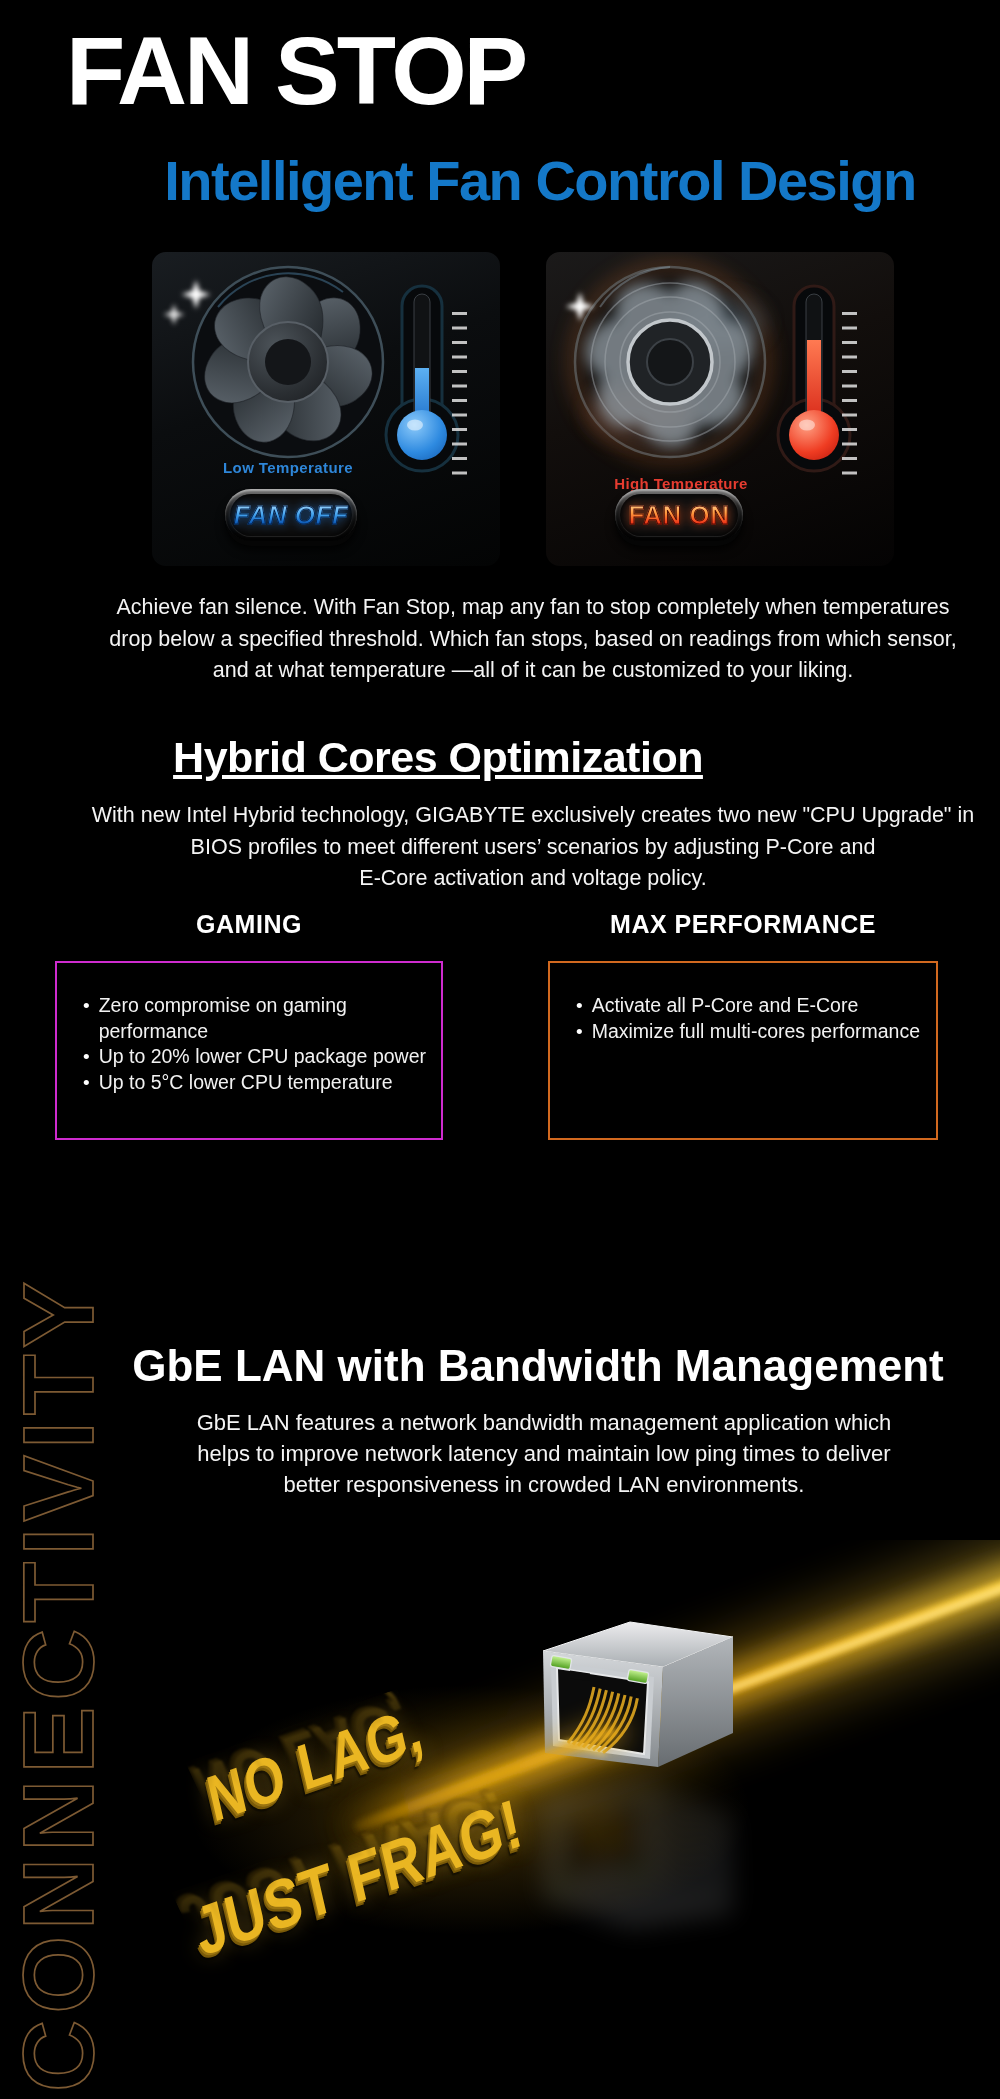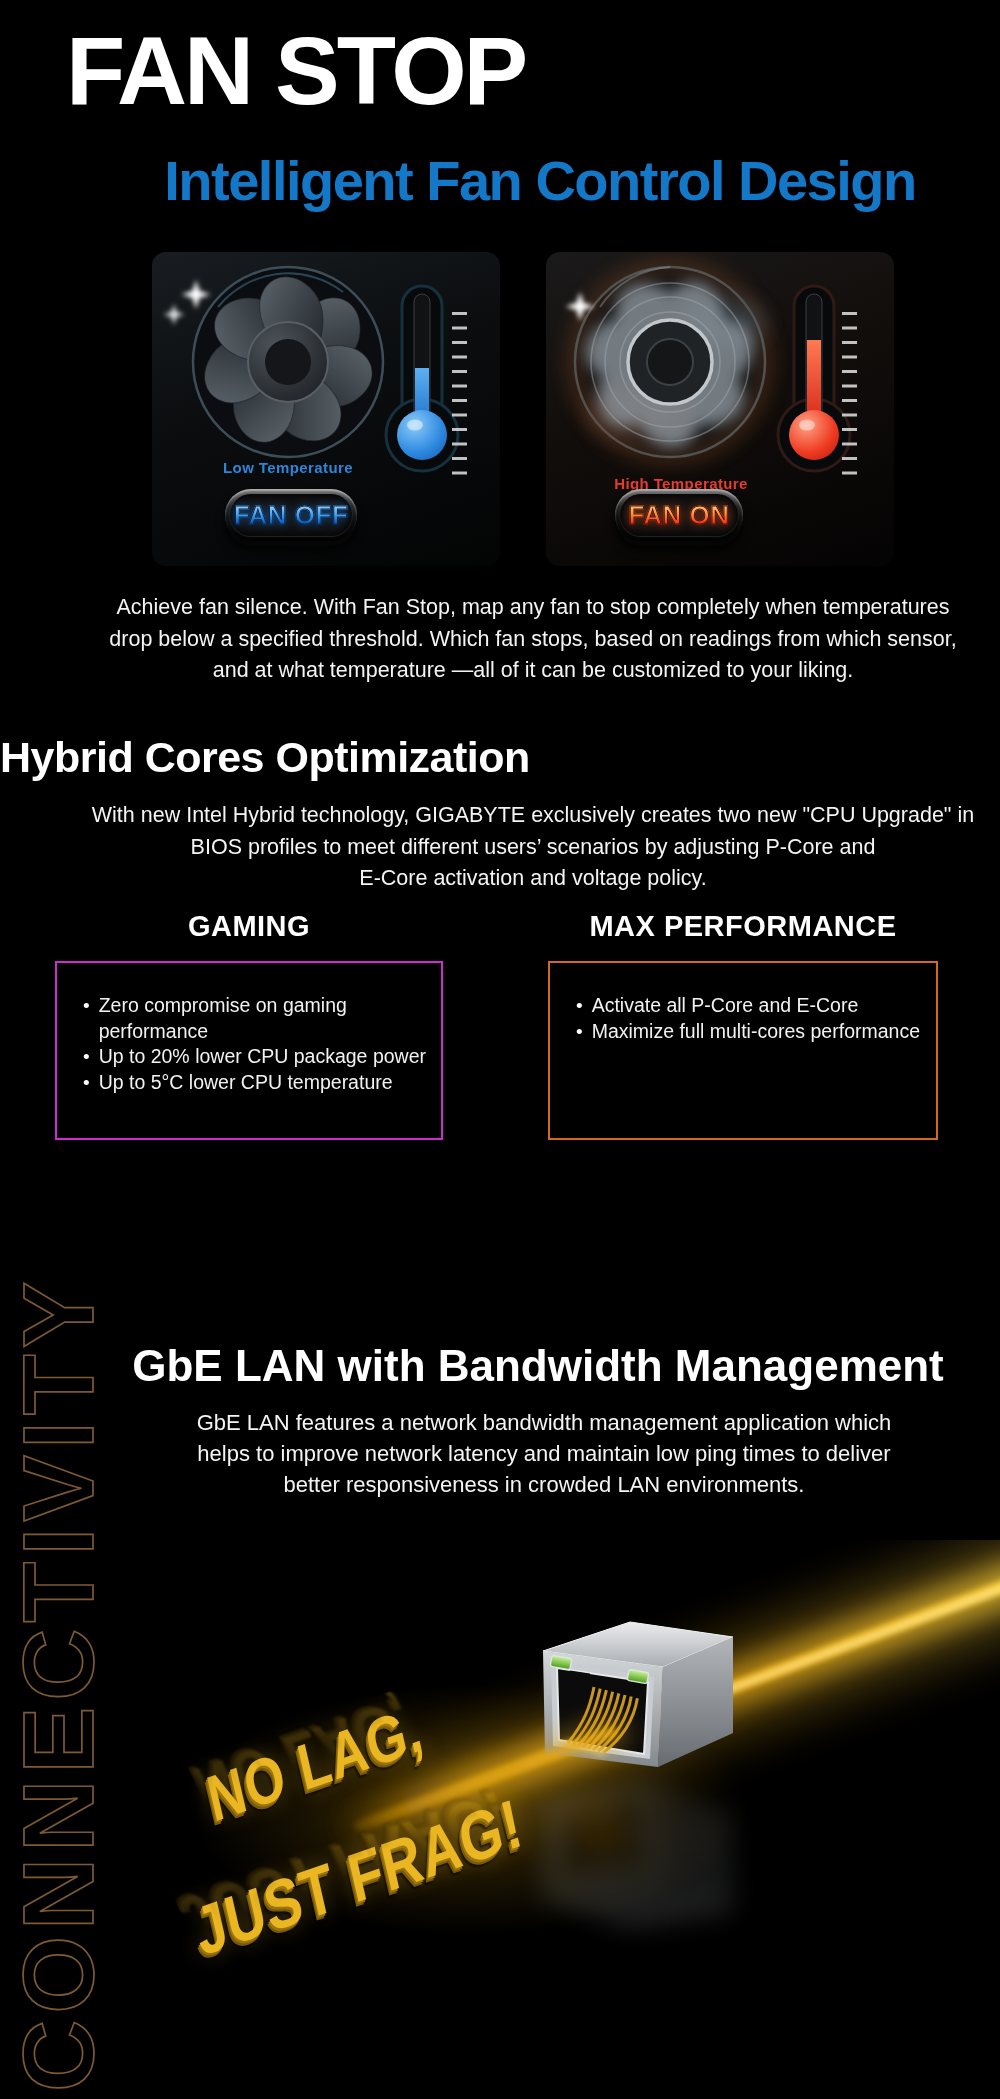--- a/index.html
+++ b/index.html
@@ -22,34 +22,34 @@
   .high-label{left:576px;color:#e63c30;margin-top:16px;}
   .pill{top:489px;width:132px;height:52px;border-radius:26px;
         background:linear-gradient(180deg,#787878 0%,#2e2e2e 32%,#161616 62%,#0a0a0a 100%);
         box-shadow:inset 0 2px 2px rgba(255,255,255,.45),inset 0 -5px 7px rgba(0,0,0,.9),
                    0 5px 0 #050505,0 9px 10px rgba(0,0,0,.9);
         display:flex;align-items:center;justify-content:center;}
   .pill::before{content:"";position:absolute;inset:5px;border-radius:21px;background:#101010;
         box-shadow:inset 0 0 8px #000,0 1px 1px rgba(255,255,255,.12);}
   .pill span{position:relative;z-index:1;font-size:26px;font-weight:bold;letter-spacing:.5px;
         -webkit-background-clip:text;background-clip:text;color:transparent;white-space:nowrap;}
-  .btn-off{left:225px;}
+  .btn-off{left:225px;font-style:italic;}
   .btn-off span{background-image:linear-gradient(180deg,#c9e9ff 0%,#48a8f2 45%,#1160bc 72%,#083a80 100%);
         -webkit-text-stroke:1px #06234d;filter:drop-shadow(0 0 5px rgba(40,140,255,.45));}
   .btn-on{left:615px;width:128px;}
   .btn-on span{background-image:linear-gradient(180deg,#ffe2b0 0%,#ff9a3e 42%,#ef3c1a 72%,#a81005 100%);
         -webkit-text-stroke:1px #4d0a04;filter:drop-shadow(0 0 5px rgba(255,90,30,.5));}
   .body-text{width:1000px;left:0;text-align:center;font-size:21.5px;line-height:31.5px;color:#f4f4f4;padding-left:33px;}
   .fs-desc{top:592px;}
 
   
-  .hc-title{left:0;top:733px;width:876px;text-align:left;font-size:43px;font-weight:bold;
-            letter-spacing:-.5px;}
+  .hc-title{left:0;top:733px;width:876px;text-align:center;font-size:43px;font-weight:bold;
+            letter-spacing:-.5px;text-decoration:underline;}
   .hc-desc{top:800px;}
-  .col-head{top:910px;font-size:29px;font-weight:bold;letter-spacing:.5px;text-align:center;}
+  .col-head{top:910px;font-size:25px;font-weight:bold;letter-spacing:.5px;text-align:center;}
   .col-head.gaming{left:55px;width:388px;}
   .col-head.maxperf{left:548px;width:390px;}
   .feature-box{top:961px;height:179px;box-sizing:border-box;padding:30px 10px 0 26px;}
   .box-gaming{left:55px;width:388px;border:2px solid #cf2bcf;}
   .box-maxperf{left:548px;width:390px;border:2px solid #d2691f;}
   .feature-box ul{margin:0;padding:0;list-style:none;}
   .feature-box li{display:flex;align-items:baseline;font-size:19.5px;line-height:25.7px;color:#f2f2f2;}
   .feature-box li::before{content:"\2022";margin-right:9px;font-size:19px;color:#fff;}
 
   

